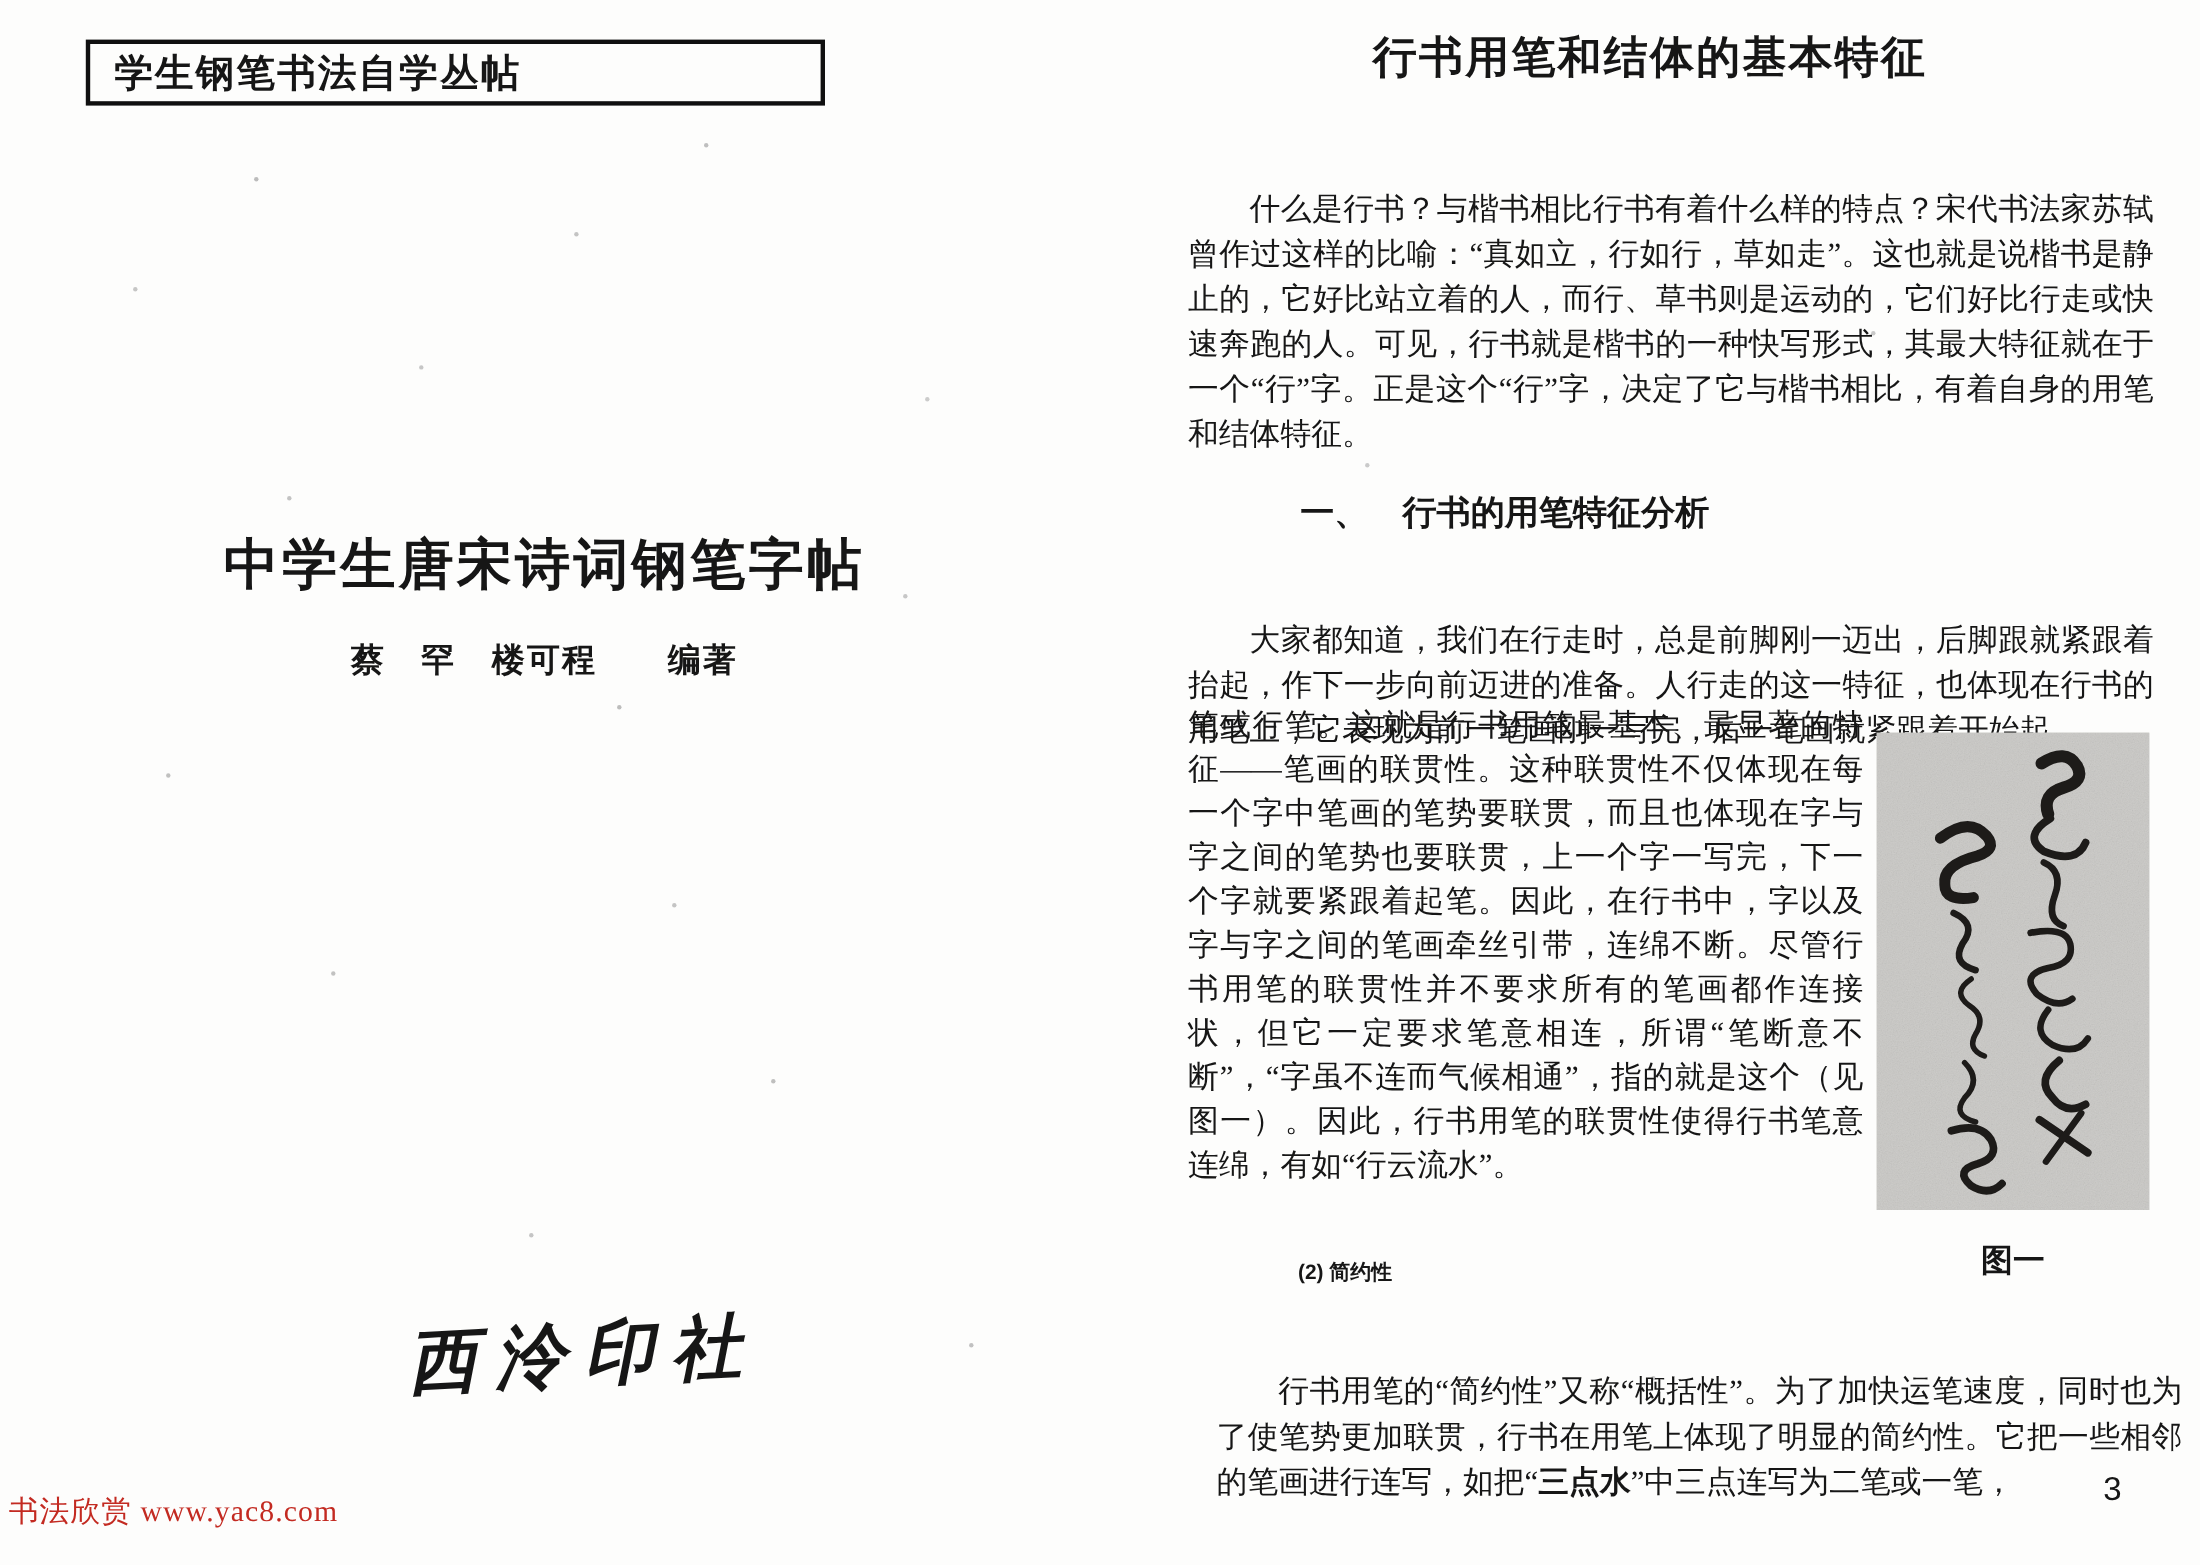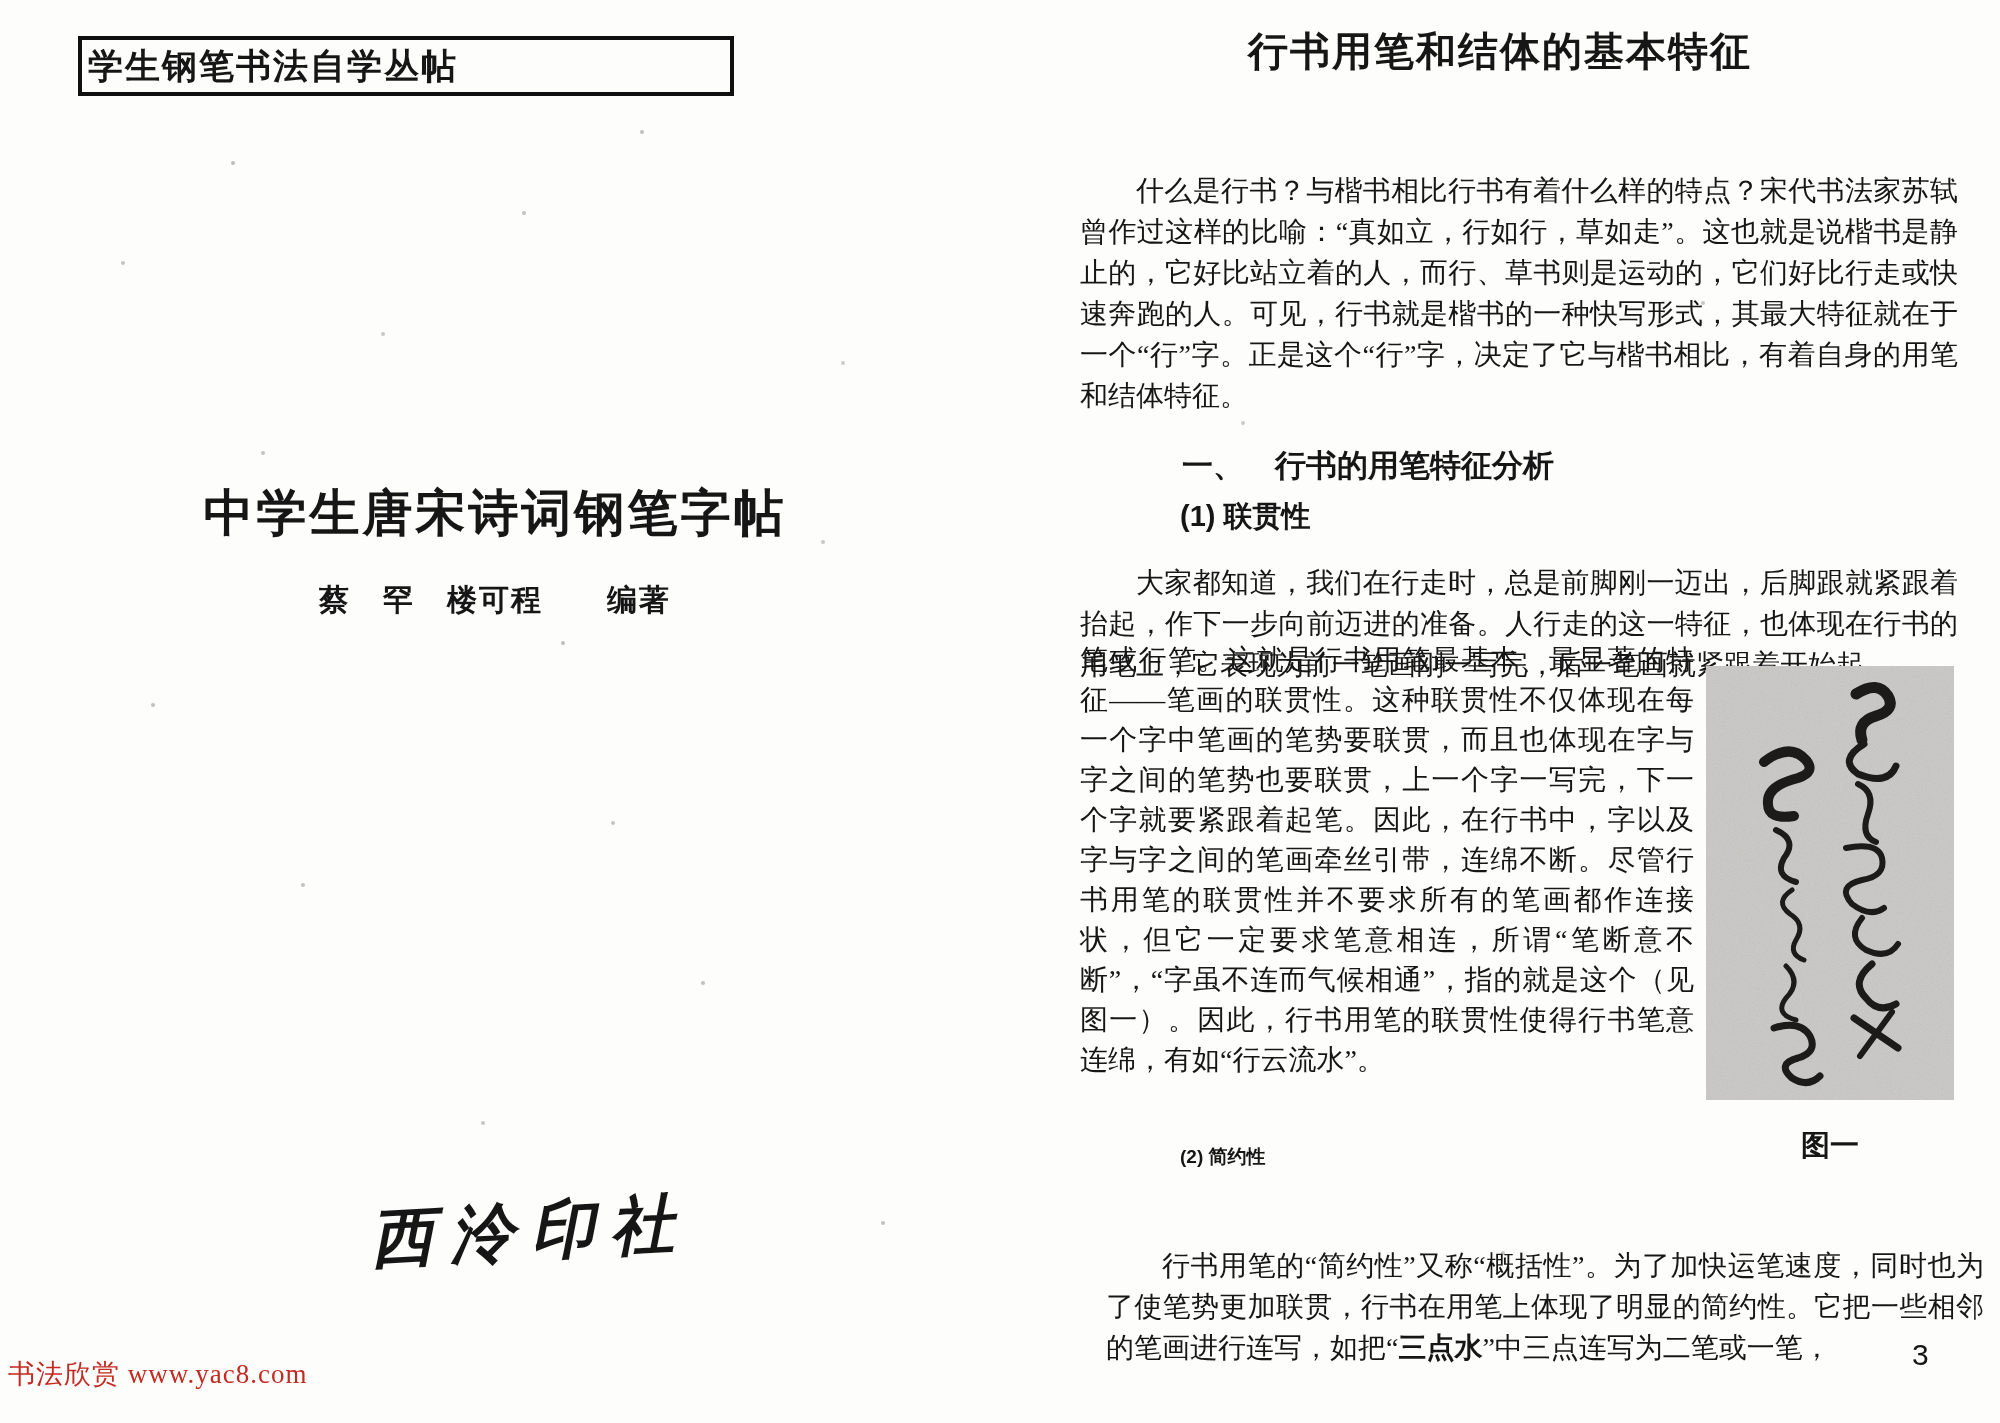--- a/index.html
+++ b/index.html
@@ -11,21 +11,21 @@
     overflow:hidden;
     font-family:"Liberation Serif", serif;
     color:#161616;
   }
   .abs{position:absolute;}
   
   .series-box{
     left:78px;top:36px;width:642px;height:52px;
     border:4px solid #101010;
     display:flex;align-items:center;
-    padding-left:6px;box-sizing:content-box;
+    padding-left:22px;box-sizing:content-box;
   }
   .series-box .t{
     font-family:"Liberation Sans", sans-serif;
     font-weight:bold;font-size:35px;letter-spacing:2px;
   }
   .book-title{
     left:100px;top:480px;width:790px;text-align:center;
     font-family:"Liberation Sans", sans-serif;
     font-weight:bold;font-size:50px;letter-spacing:3px;
   }
@@ -116,21 +116,20 @@
   <div class="abs authors">蔡　罕　楼可程　　编著</div>
 
   <div class="abs publisher-script">西泠印社</div>
 
   <div class="abs page-title">行书用笔和结体的基本特征</div>
 
   <p class="abs body-par indent intro">什么是行书？与楷书相比行书有着什么样的特点？宋代书法家苏轼曾作过这样的比喻：“真如立，行如行，草如走”。这也就是说楷书是静止的，它好比站立着的人，而行、草书则是运动的，它们好比行走或快速奔跑的人。可见，行书就是楷书的一种快写形式，其最大特征就在于一个“行”字。正是这个“行”字，决定了它与楷书相比，有着自身的用笔和结体特征。</p>
 
   <div class="abs h-section">一、　行书的用笔特征分析</div>
 
-  <div class="abs h-sub1">(1) 联贯性</div>
 
   <p class="abs body-par indent para-a">大家都知道，我们在行走时，总是前脚刚一迈出，后脚跟就紧跟着抬起，作下一步向前迈进的准备。人行走的这一特征，也体现在行书的用笔上，它表现为前一笔画刚一写完，后一笔画就紧跟着开始起</p>
 
   <p class="abs body-par para-b">笔或行笔。这就是行书用笔最基本、最显著的特征——笔画的联贯性。这种联贯性不仅体现在每一个字中笔画的笔势要联贯，而且也体现在字与字之间的笔势也要联贯，上一个字一写完，下一个字就要紧跟着起笔。因此，在行书中，字以及字与字之间的笔画牵丝引带，连绵不断。尽管行书用笔的联贯性并不要求所有的笔画都作连接状，但它一定要求笔意相连，所谓“笔断意不断”，“字虽不连而气候相通”，指的就是这个（见图一）。因此，行书用笔的联贯性使得行书笔意连绵，有如“行云流水”。</p>
 
   <div class="abs figure">
     <div class="fig-img">
       <svg width="248" height="434" viewBox="0 0 248 434" xmlns="http://www.w3.org/2000/svg">
         <defs>
           <filter id="grain" x="0" y="0" width="100%" height="100%">

